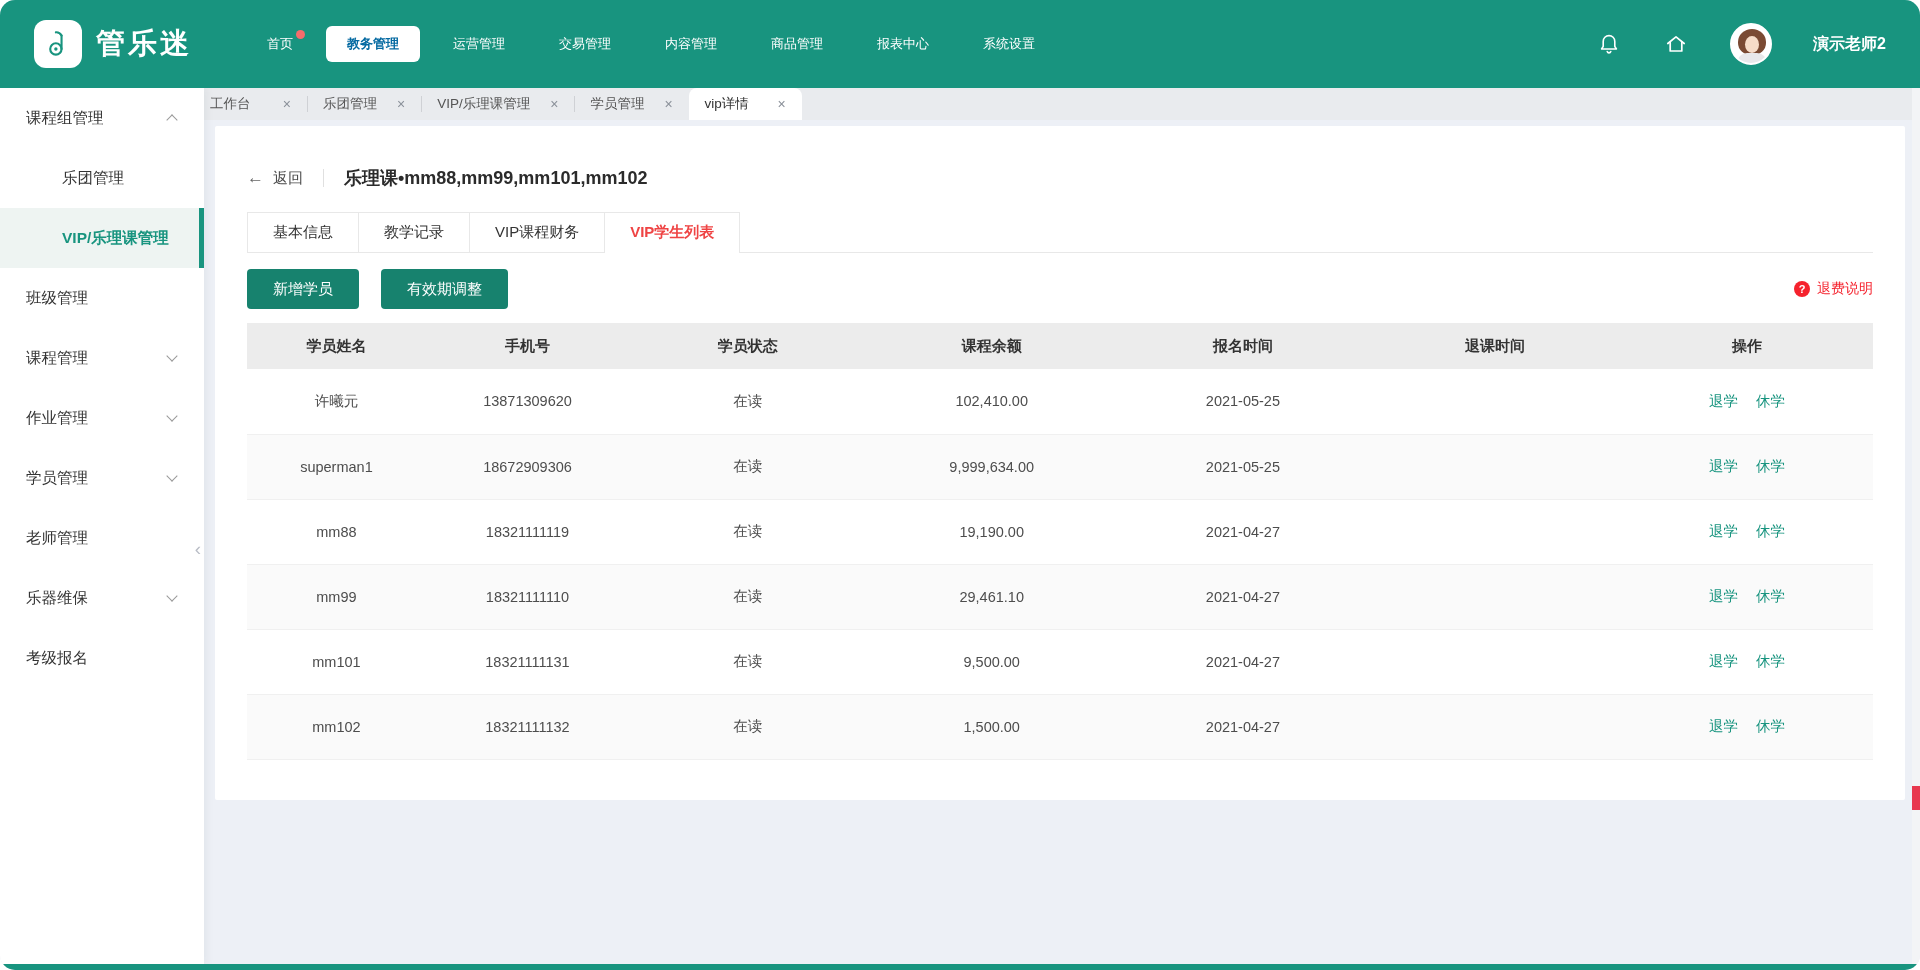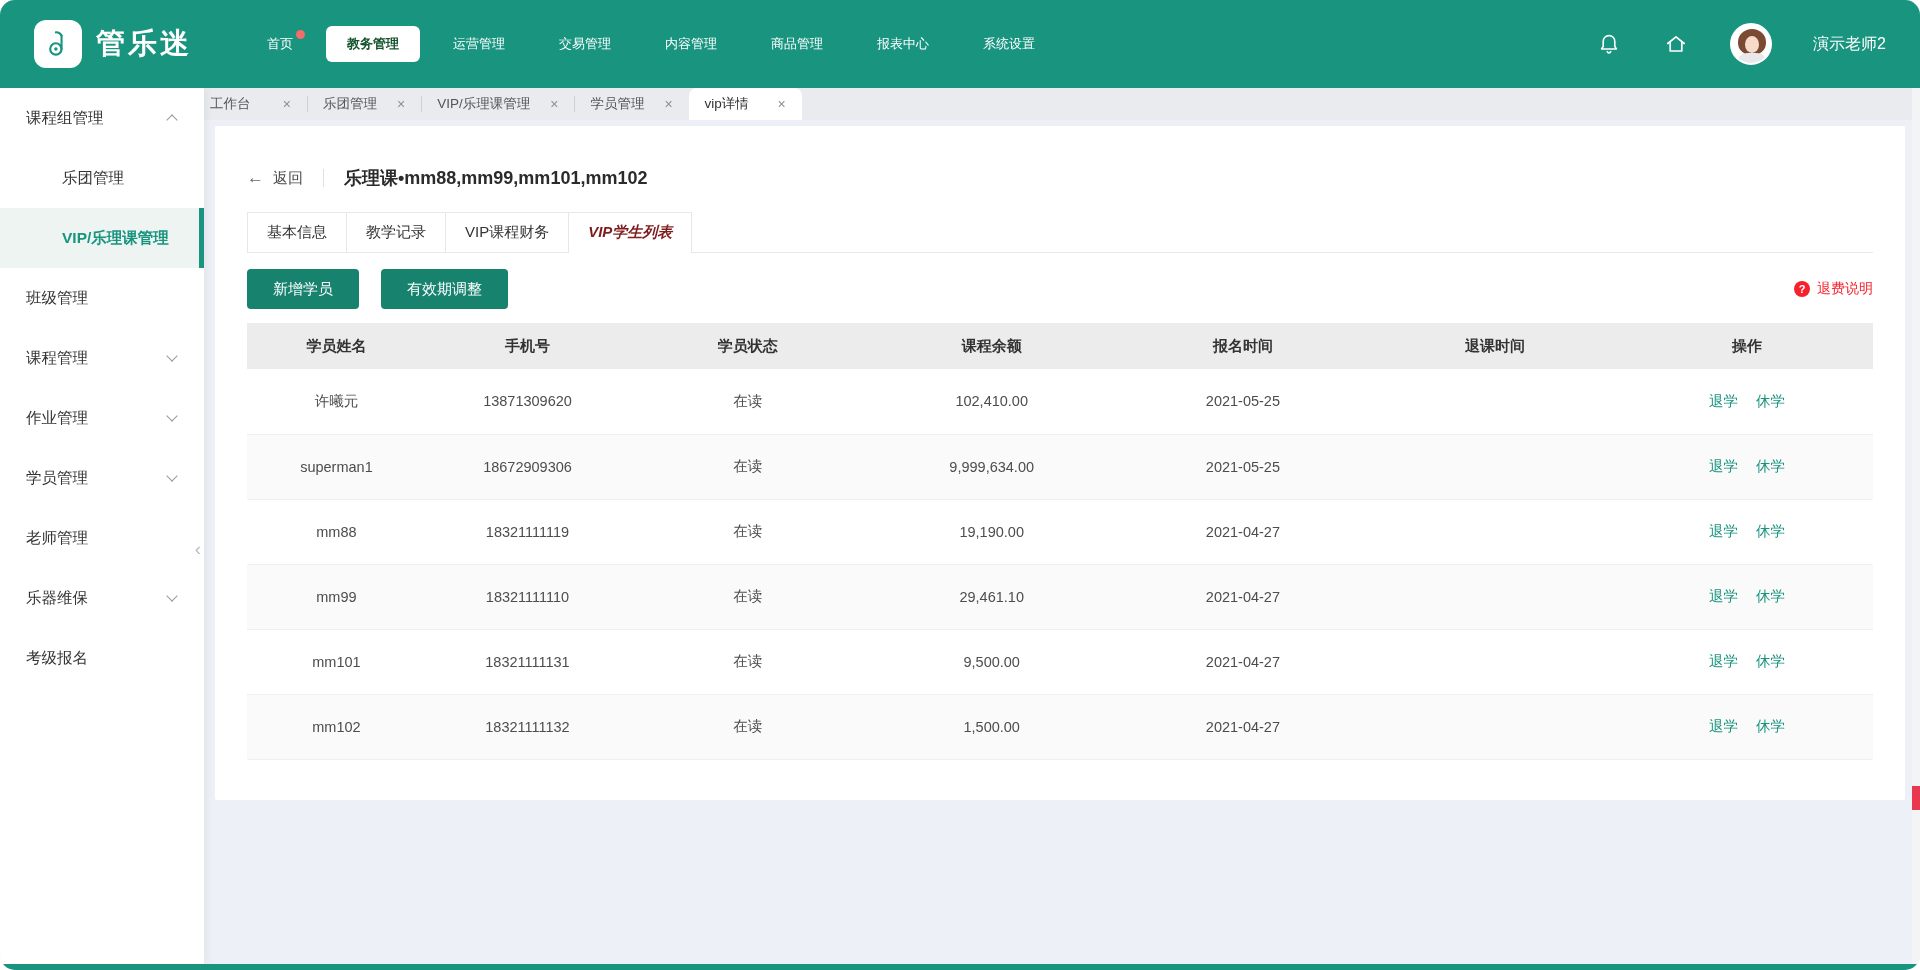--- a/index.html
+++ b/index.html
@@ -10,23 +10,23 @@
   
   .top-header { position:absolute; top:0; left:0; right:0; height:88px; background:#18947f;
     display:flex; align-items:center; padding:0 34px; z-index:6; }
   .logo { display:flex; align-items:center; }
   .logo-box { width:48px; height:48px; background:#fff; border-radius:12px;
     display:flex; align-items:center; justify-content:center; }
   .brand-text { color:#fff; font-size:29px; font-weight:700; letter-spacing:3px; margin-left:14px; }
   nav.main-nav { display:flex; align-items:center; margin-left:54px; gap:12px; }
   .nav-item { position:relative; color:#fff; font-size:13px; padding:9px 21px; border-radius:6px;
     cursor:pointer; white-space:nowrap; }
-  .nav-item.active { background:#fff; color:#14532d; font-weight:700; }
+  .nav-item.active { background:#fff; color:#0369a1; font-weight:700; }
   .dot { position:absolute; top:4px; right:9px; width:9px; height:9px; border-radius:50%; background:#f56c6c; }
-  .header-right { margin-left:auto; display:flex; align-items:center; gap:41px; }
+  .header-right { margin-left:auto; display:flex; align-items:center; gap:41px;font-weight:bold; }
   .hicon { width:26px; height:26px; display:flex; align-items:center; justify-content:center; cursor:pointer; }
   .avatar { position:relative; width:42px; height:42px; border-radius:50%; background:#fff;
     overflow:hidden; cursor:pointer; border:2px solid #fff; }
   .avatar .hair { position:absolute; top:4px; left:6px; width:28px; height:26px;
     border-radius:50% 50% 46% 46%; background:#7a4a33; }
   .avatar .face { position:absolute; top:11px; left:13px; width:14px; height:17px;
     border-radius:50%; background:#f6dcc8; }
   .avatar .shoulders { position:absolute; bottom:-4px; left:5px; width:30px; height:14px;
     border-radius:10px 10px 0 0; background:#e8e8ea; }
   .user-name { color:#fff; font-size:16px; cursor:pointer; }
@@ -60,23 +60,23 @@
   
   .main { position:absolute; left:194px; top:120px; right:0; bottom:6px; overflow:hidden; }
   .card { margin:6px 15px 0 21px; height:674px; background:#fff; border-radius:2px; padding:40px 32px 0 32px; }
   .title-row { display:flex; align-items:center; }
   .back { display:flex; align-items:center; gap:9px; font-size:15px; color:#4a4a4a; cursor:pointer; }
   .back .arrow { font-size:17px; color:#666; }
   .vdiv { width:1px; height:18px; background:#e0e0e0; margin:0 20px; }
   .page-title { font-size:18px; font-weight:700; color:#2b2b2b; }
 
   .inner-tabs { margin-top:22px; display:flex; border-bottom:1px solid #e8e8e8; }
-  .itab { height:40px; padding:0 19px; display:flex; align-items:center; font-size:15px; color:#333;
+  .itab { height:40px; padding:0 25px; display:flex; align-items:center; font-size:15px; color:#333;
     background:#fff; border:1px solid #e8e8e8; border-bottom:none; margin-right:-1px; cursor:pointer; }
-  .itab.active { color:#7f1d1d; font-weight:700; position:relative;font-style:italic; }
+  .itab.active { color:#ef4444; font-weight:700; position:relative; }
   .itab.active::after { content:""; position:absolute; left:0; right:0; bottom:-1px; height:2px; background:#fff; }
 
   .actions-row { margin-top:16px; display:flex; align-items:center; height:40px; }
   .btn { height:40px; padding:0 26px; background:#17826e; color:#fff; font-size:15px; border:none;
     border-radius:4px; margin-right:22px; cursor:pointer;
     font-family:"Liberation Sans","DejaVu Sans",sans-serif; }
   .refund { margin-left:auto; display:flex; align-items:center; gap:7px; color:#f5222d; font-size:14px; cursor:pointer; }
   .qicon { width:16px; height:16px; border-radius:50%; background:#f5222d; color:#fff; font-size:11px;
     font-weight:700; display:flex; align-items:center; justify-content:center; }
 

